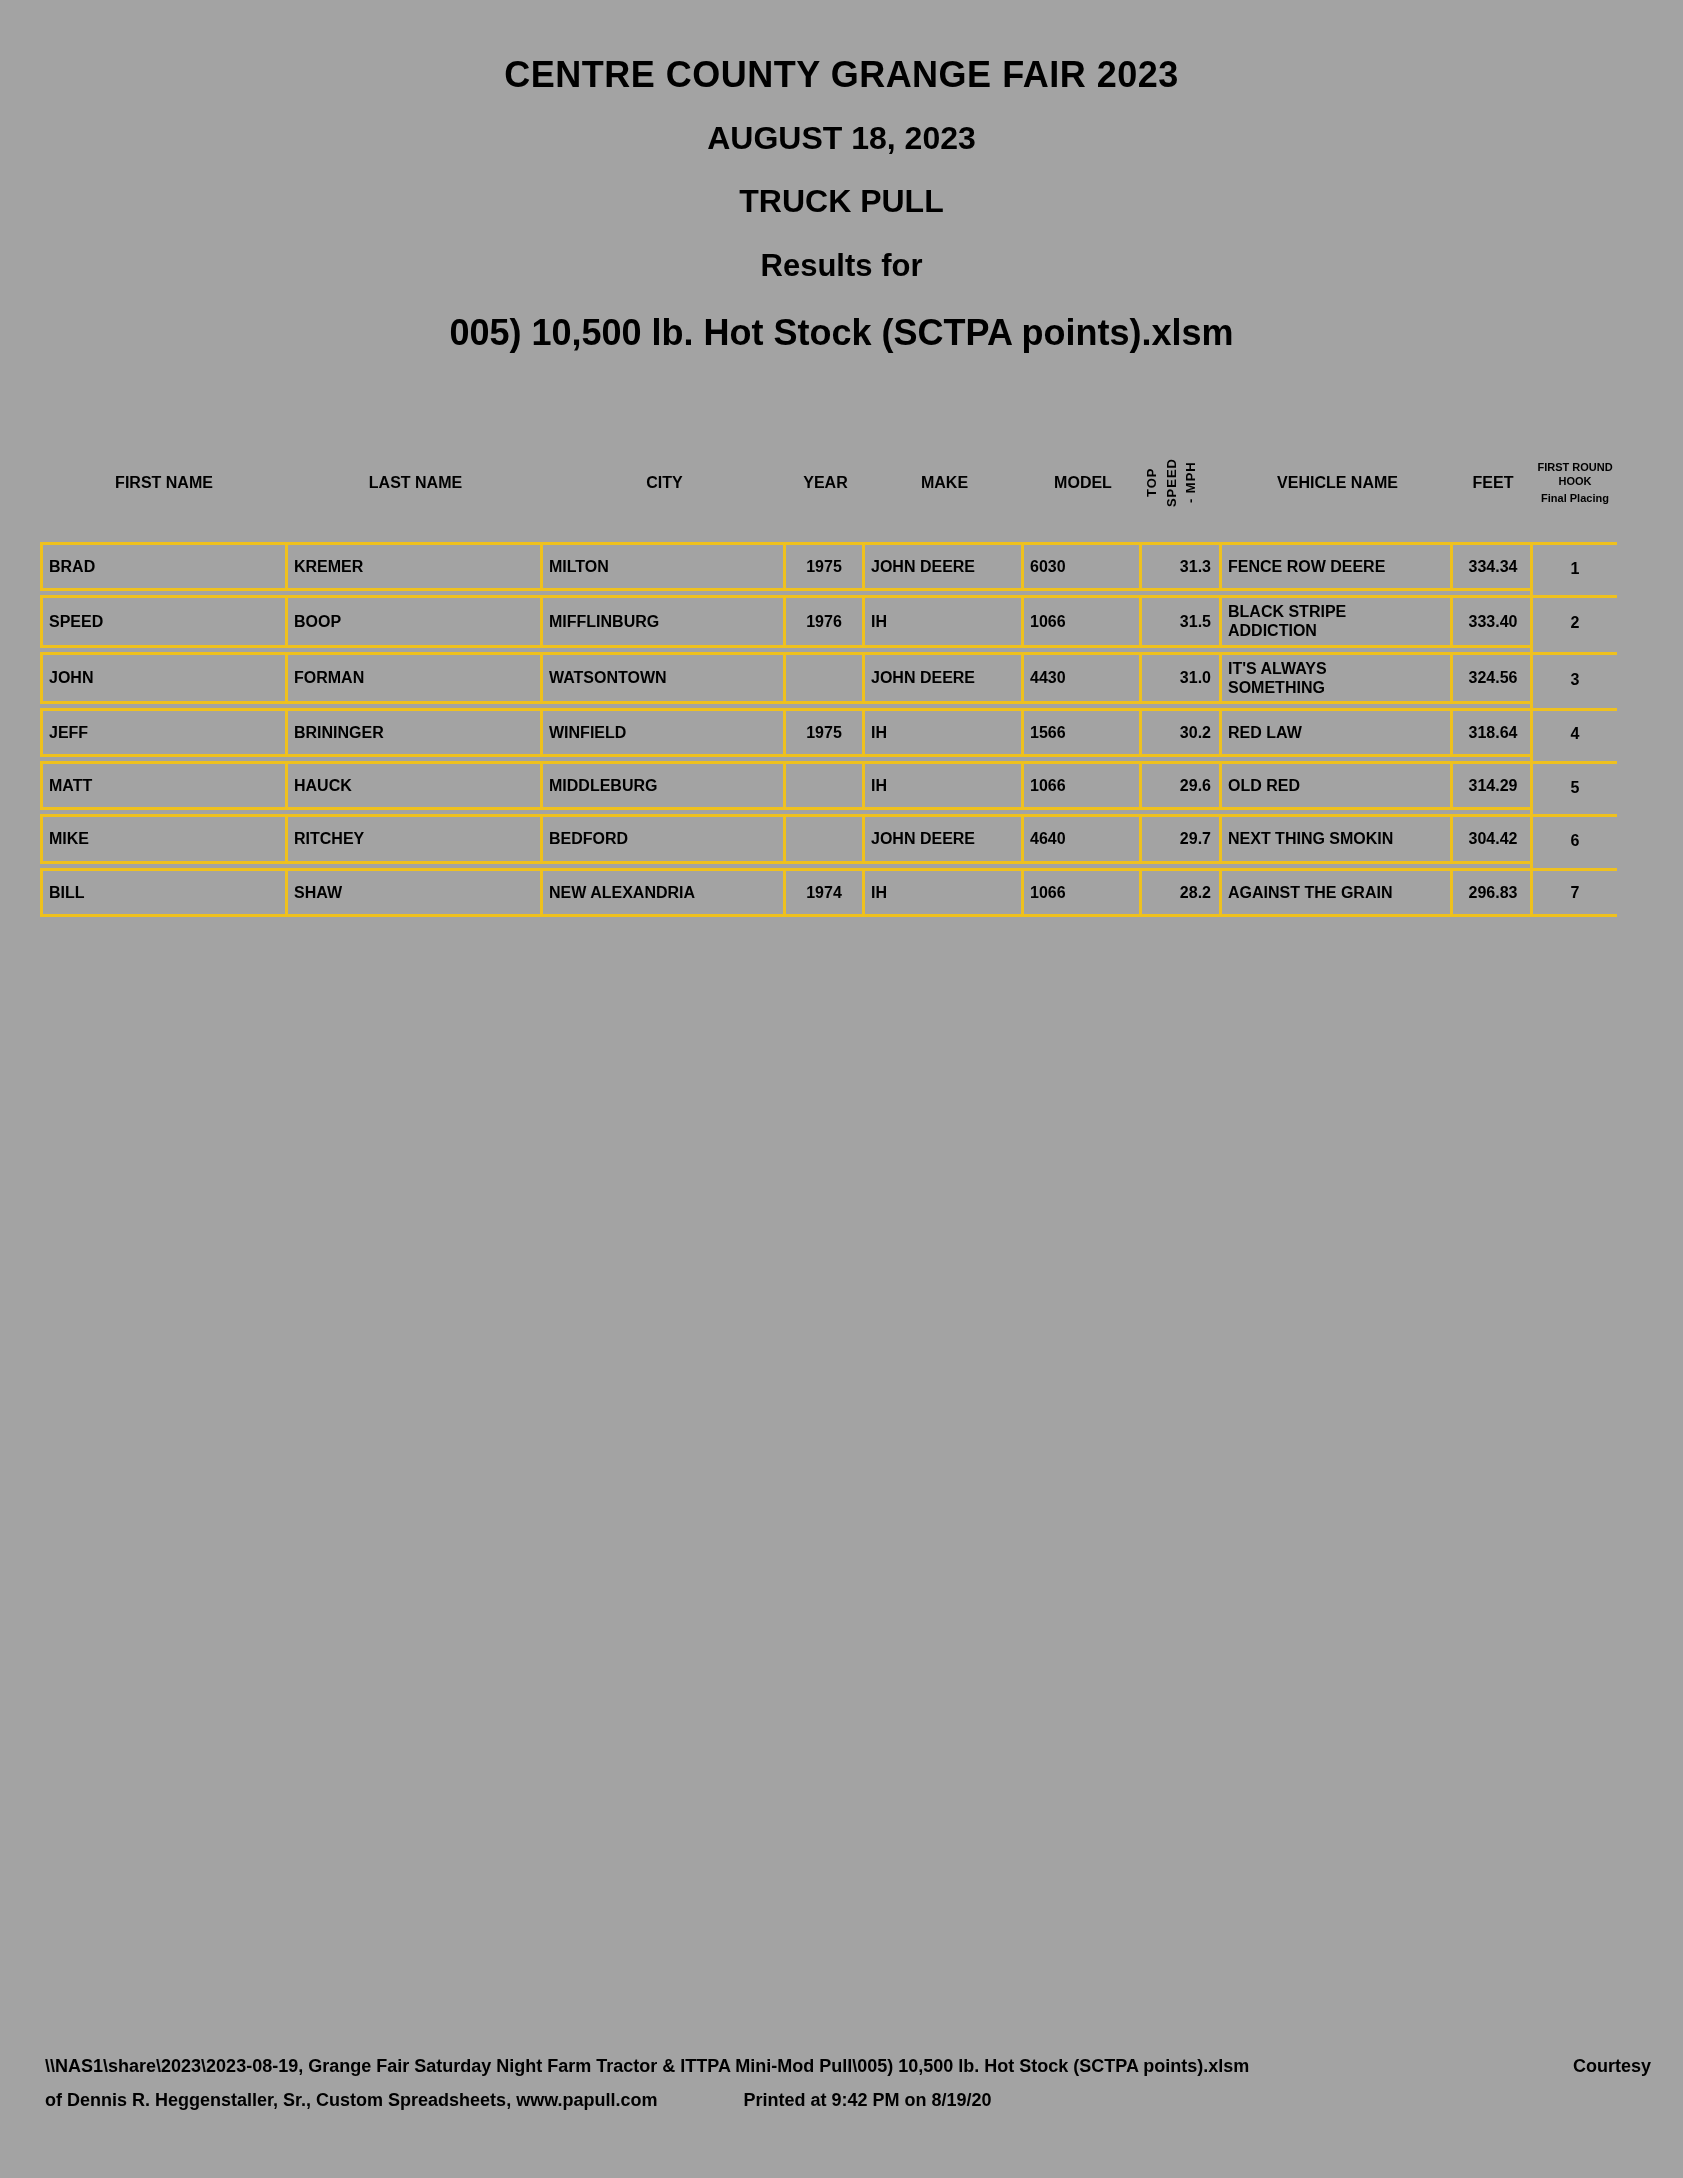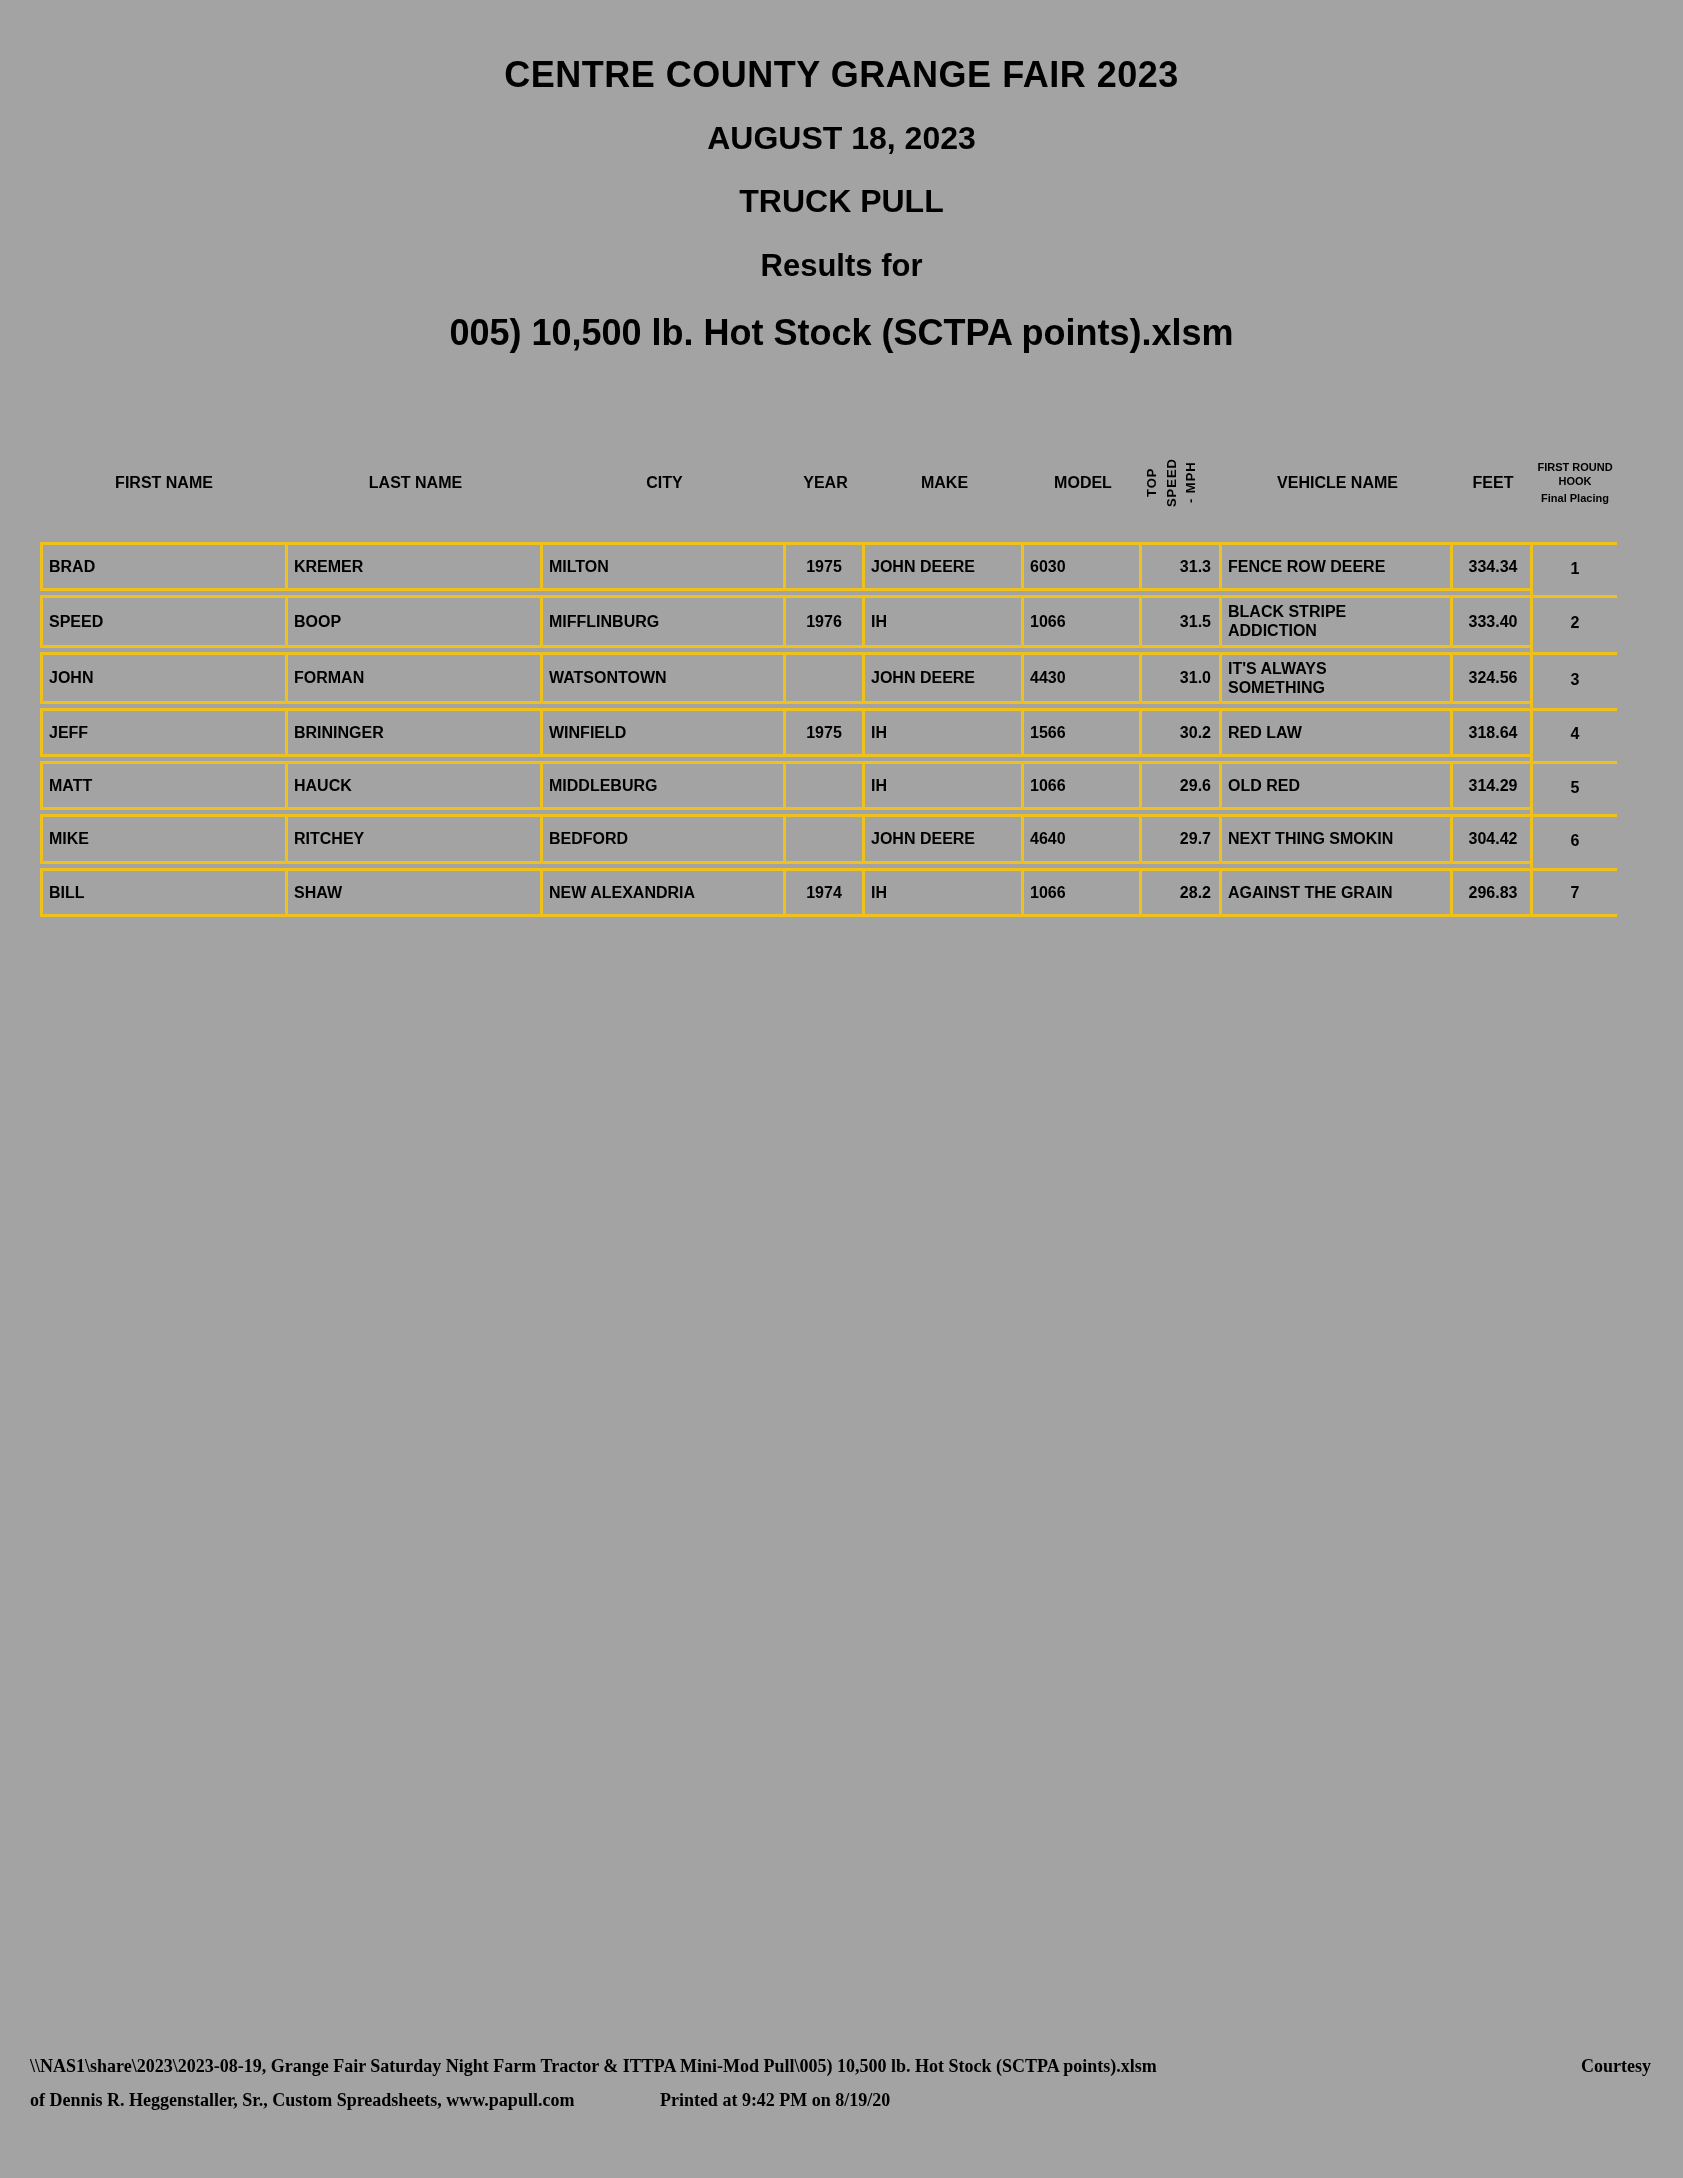--- a/index.html
+++ b/index.html
@@ -44,22 +44,22 @@
   .cell.center { justify-content: center; padding: 12px 2px; }
   .cell.rnum { justify-content: flex-end; padding-right: 8px; }
   .cell.nor { border-right: none; }
   .cell.placing { border-left: none; border-right: none; border-bottom: none; justify-content: center; }
   .row:last-child .cell.placing { border-bottom: 3px solid var(--gold); }
   .pre { white-space: pre-line; }
   .feet-divider { position: absolute; left: 1490px; top: 0; bottom: 0; width: 3px;
                   background: var(--gold); }
 
   
-  .footer { position: absolute; left: 30px; right: 32px; top: 2049px;
-            font-size: 18px; font-weight: bold; line-height: 34px; font-family: Liberation Serif, serif; }
+  .footer { position: absolute; left: 45px; right: 32px; top: 2049px;
+            font-size: 18px; font-weight: bold; line-height: 34px; }
   .footer-line1 { display: flex; justify-content: space-between; white-space: nowrap; }
   .footer-line2 { white-space: nowrap; }
   .printed { margin-left: 81px; }
 </style>
 </head>
 <body>
 
 <div class="page">
 
   <div class="titles">

